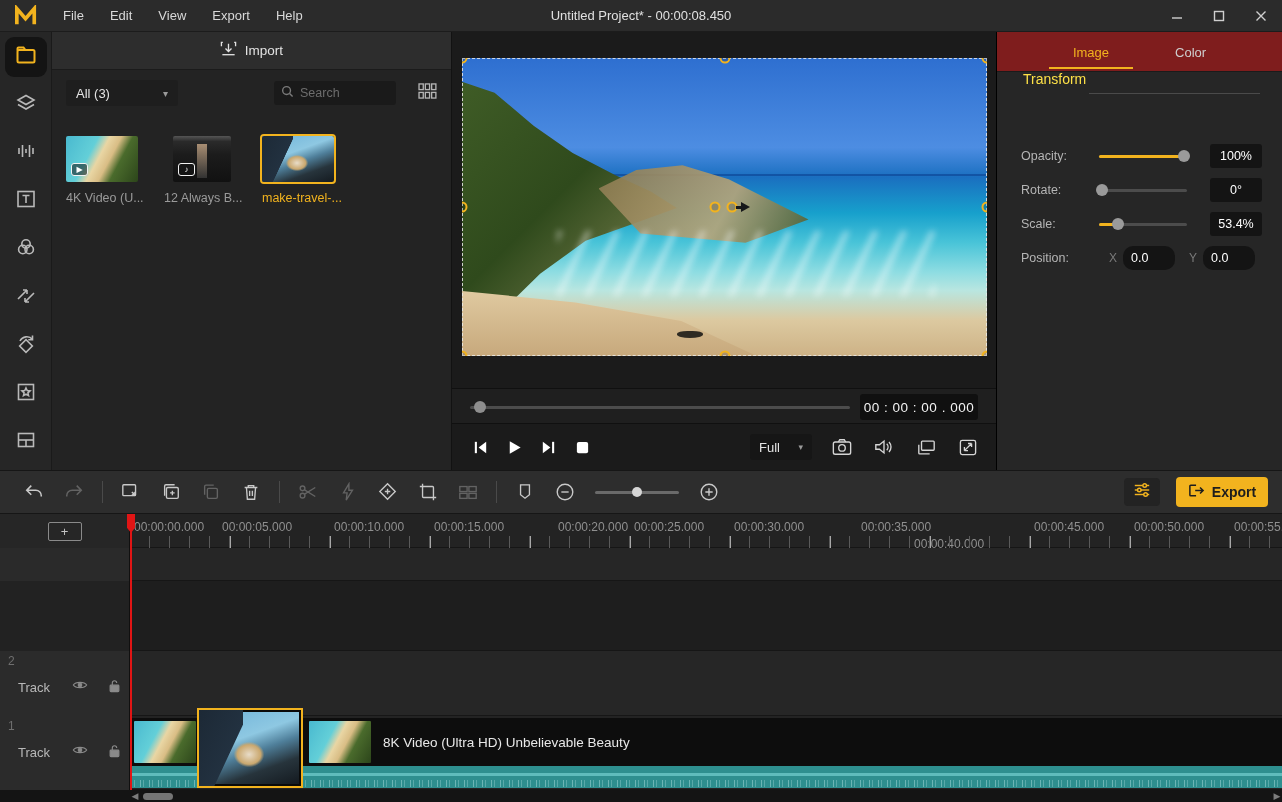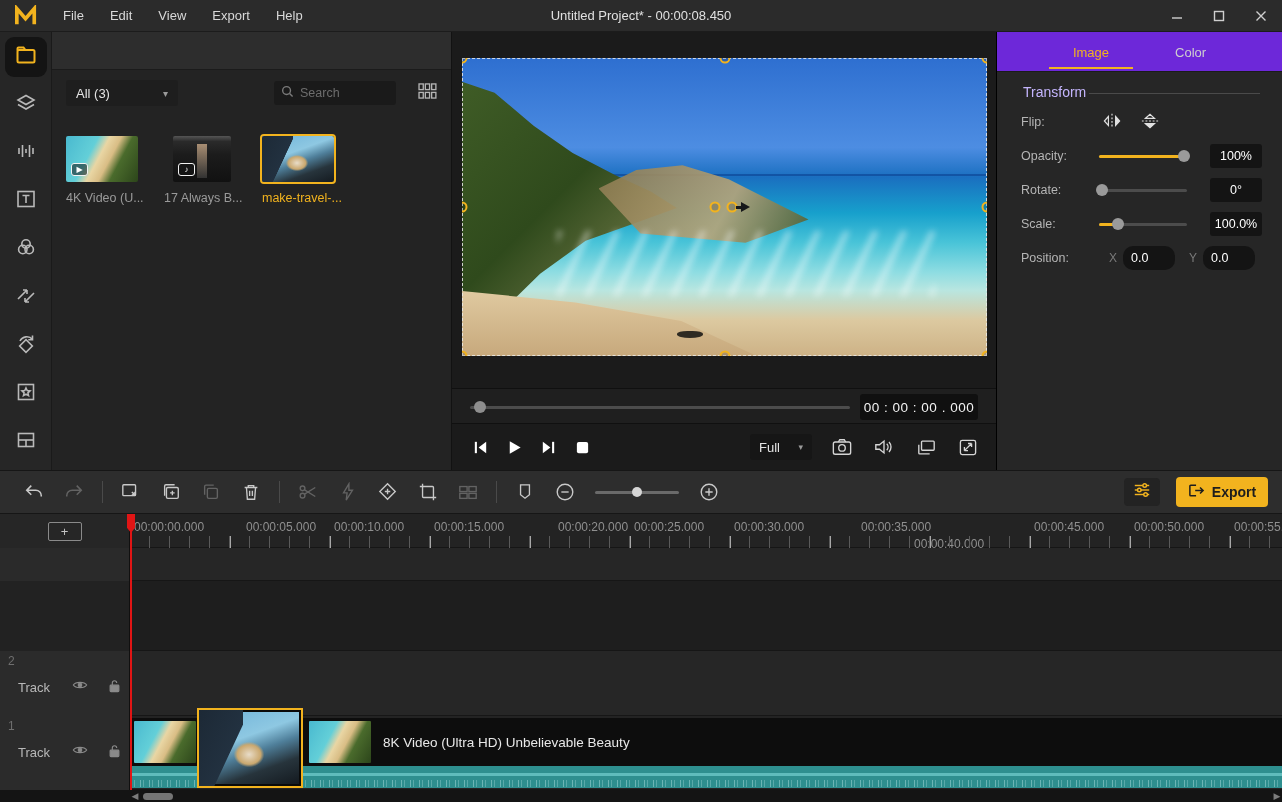--- a/index.html
+++ b/index.html
@@ -82,25 +82,25 @@
   .timecode { position:absolute; right:18px; top:5px; width:118px; height:26px; background:#101010; border-radius:3px;
     color:#f2f2f2; font-size:13.5px; display:flex; align-items:center; justify-content:center; letter-spacing:.5px; }
   .ctrl-row { position:absolute; left:0; top:392px; width:100%; height:46px; display:flex; align-items:center; padding:0 16px; gap:10px; }
   .pb { display:flex; align-items:center; justify-content:center; width:24px; height:24px; }
   .zoom-select { margin-left:auto; width:62px; height:26px; background:#161616; border-radius:3px; display:flex; align-items:center; padding:0 9px; font-size:13px; color:#e3e3e3; }
   .zoom-select .chev { margin-left:auto; font-size:9px; color:#9a9a9a; }
   .ctrl-icon { width:24px; height:24px; display:flex; align-items:center; justify-content:center; margin-left:8px; }
 
   
   .props { flex:1; background:#262626; position:relative; font-size:13px; }
-  .tabs { height:40px; display:flex; justify-content:center; gap:46px; align-items:center; border-bottom:1px solid #1b1b1b; background:#6d28d9; }
+  .tabs { height:40px; display:flex; justify-content:center; gap:46px; align-items:center; border-bottom:1px solid #1b1b1b; background:#7f1d1d; }
   .tab { color:#cfcfcf; padding:9px 10px 8px; position:relative; }
   .tab.active { color:#f2b31e; }
   .tab.active::after { content:""; position:absolute; left:-14px; right:-14px; bottom:-1px; height:2px; background:#f2b31e; }
-  .sec-title { position:absolute; left:26px; top:52px; color:#c4b5fd; font-size:14px; }
+  .sec-title { position:absolute; left:26px; top:39px; color:#fde047; font-size:14px; }
   .sec-line { position:absolute; left:92px; right:22px; top:61px; height:1px; background:#4a4a4a; }
   .prow { position:absolute; left:24px; right:20px; height:24px; display:flex; align-items:center; }
   .plabel { width:76px; color:#b5b5b5; font-size:12.5px; }
   .slider { position:relative; width:88px; height:3px; background:#4c4c4c; border-radius:2px; margin-left:2px; }
   .slider .fill { position:absolute; left:0; top:0; height:3px; background:#f2b31e; border-radius:2px; }
   .slider .knob { position:absolute; top:50%; width:12px; height:12px; border-radius:50%; background:#9a9a9a; transform:translate(-50%,-50%); }
   .vbox { margin-left:auto; width:52px; height:24px; background:#141414; border-radius:3px; color:#fff; font-size:12.5px;
     display:flex; align-items:center; justify-content:center; }
   .axis { color:#7a7a7a; font-size:12px; margin:0 6px 0 0; }
   .pos-in { width:52px; height:24px; background:#141414; border-radius:10px; color:#fff; font-size:12.5px; display:flex; align-items:center; padding-left:8px; }
@@ -268,20 +268,29 @@
         <span><svg width="24" height="24" viewBox="0 0 24 24">
               <rect x="4.5" y="5.5" width="15" height="13"></rect>
               <line x1="4.5" y1="12" x2="19.5" y2="12"></line>
               <line x1="12" y1="12" x2="12" y2="18.5"></line>
             </svg></span>
       </div>
     </div>
 
     <div class="media-panel">
       <div class="mp-toprow">
+        <div class="mp-btn">
+          <span><svg width="17" height="17" viewBox="0 0 18 18" fill="none" stroke="#e2e2e2" stroke-width="1.4">
+                <path d="M2 2 h3 M2 2 v3 M16 2 h-3 M16 2 v3 M2 16 h3 M2 16 v-3 M16 16 h-3 M16 16 v-3" opacity="0"></path>
+                <path d="M3 1.5 h-1.5 v4 M15 1.5 h1.5 v4"></path>
+                <path d="M9 3 v8 M5.8 8 L9 11.2 L12.2 8"></path>
+                <path d="M2.5 14.5 h13"></path>
+              </svg></span>
+          <span>Import</span>
+        </div>
       </div>
       <div class="mp-filterrow">
         <div class="dropdown">
           <span>All (3)</span>
           <span class="chev">▾</span>
         </div>
         <div class="searchbox">
           <span><svg width="13" height="13" viewBox="0 0 14 14" fill="none" stroke="#7a7a7a" stroke-width="1.5">
                 <circle cx="6" cy="6" r="4.2"></circle>
                 <line x1="9.2" y1="9.2" x2="12.5" y2="12.5"></line>
@@ -303,21 +312,21 @@
         <div class="m-item">
           <div class="m-thumb thumb-beach">
             <div class="badge">▶</div>
           </div>
           <div class="m-label">4K Video (U...</div>
         </div>
         <div class="m-item audio">
           <div class="m-thumb thumb-music">
             <div class="badge">♪</div>
           </div>
-          <div class="m-label">17 Always B...</div>
+          <div class="m-label">12 Always B...</div>
         </div>
         <div class="m-item sel">
           <div class="m-thumb thumb-travel"></div>
           <div class="m-label">make-travel-...</div>
         </div>
       </div>
     </div>
 
     <div class="preview-panel">
       <div class="video">
@@ -401,37 +410,20 @@
     </div>
 
     <div class="props">
       <div class="tabs">
         <div class="tab active">Image</div>
         <div class="tab">Color</div>
       </div>
       <div class="sec-title">Transform</div>
       <div class="sec-line"></div>
 
-      <div class="prow" style="top:78px">
-        <span class="plabel">Flip:</span>
-        <span style="margin-left:4px">
-          <svg width="22" height="18" viewBox="0 0 24 20" fill="none" stroke="#e0e0e0" stroke-width="1.3">
-              <path d="M8 5 L3.5 10 L8 15 Z"></path>
-              <path d="M16 5 L20.5 10 L16 15 Z" fill="#e0e0e0"></path>
-              <line x1="12" y1="2" x2="12" y2="18" stroke-dasharray="2 2"></line>
-            </svg>
-        </span>
-        <span style="margin-left:16px">
-          <svg width="22" height="18" viewBox="0 0 24 20" fill="none" stroke="#e0e0e0" stroke-width="1.3">
-              <path d="M7 7 L12 2.5 L17 7 Z"></path>
-              <path d="M7 13 L12 17.5 L17 13 Z" fill="#e0e0e0"></path>
-              <line x1="3" y1="10" x2="21" y2="10" stroke-dasharray="2 2"></line>
-            </svg>
-        </span>
-      </div>
 
       <div class="prow" style="top:112px">
         <span class="plabel">Opacity:</span>
         <div class="slider">
           <div class="fill" style="width:100%"></div>
           <div class="knob" style="left:97%"></div>
         </div>
         <div class="vbox">100%</div>
       </div>
 
@@ -443,21 +435,21 @@
         </div>
         <div class="vbox">0°</div>
       </div>
 
       <div class="prow" style="top:180px">
         <span class="plabel">Scale:</span>
         <div class="slider">
           <div class="fill" style="width:22%"></div>
           <div class="knob" style="left:22%"></div>
         </div>
-        <div class="vbox">100.0%</div>
+        <div class="vbox">53.4%</div>
       </div>
 
       <div class="prow" style="top:214px">
         <span class="plabel">Position:</span>
         <span class="axis" style="margin-left:12px">X</span>
         <div class="pos-in">0.0</div>
         <span class="axis" style="margin-left:14px">Y</span>
         <div class="pos-in">0.0</div>
       </div>
     </div>
@@ -580,21 +572,21 @@
       <div class="tl-row row-ruler"></div>
       <div class="tl-row row-a"></div>
       <div class="tl-row row-b"></div>
       <div class="tl-row row-t2"></div>
       <div class="tl-row row-t1"></div>
       <div class="tl-row row-scroll"></div>
     </div>
 
     <div class="ruler-labels" id="ruler-labels">
         <span class="ruler-label" style="left: 4px;">00:00:00.000</span>
-        <span class="ruler-label" style="left: 116px;">00:00:05.000</span>
+        <span class="ruler-label" style="left: 92px;">00:00:05.000</span>
         <span class="ruler-label" style="left: 204px;">00:00:10.000</span>
         <span class="ruler-label" style="left: 304px;">00:00:15.000</span>
         <span class="ruler-label" style="left: 428px;">00:00:20.000</span>
         <span class="ruler-label" style="left: 504px;">00:00:25.000</span>
         <span class="ruler-label" style="left: 604px;">00:00:30.000</span>
         <span class="ruler-label" style="left: 704px; margin-left: 27px;">00:00:35.000</span>
         <span class="ruler-label" style="left: 784px; margin-top: 17px;">00:00:40.000</span>
         <span class="ruler-label" style="left: 904px;">00:00:45.000</span>
         <span class="ruler-label" style="left: 1004px;">00:00:50.000</span>
         <span class="ruler-label" style="left: 1104px;">00:00:55.000</span>

